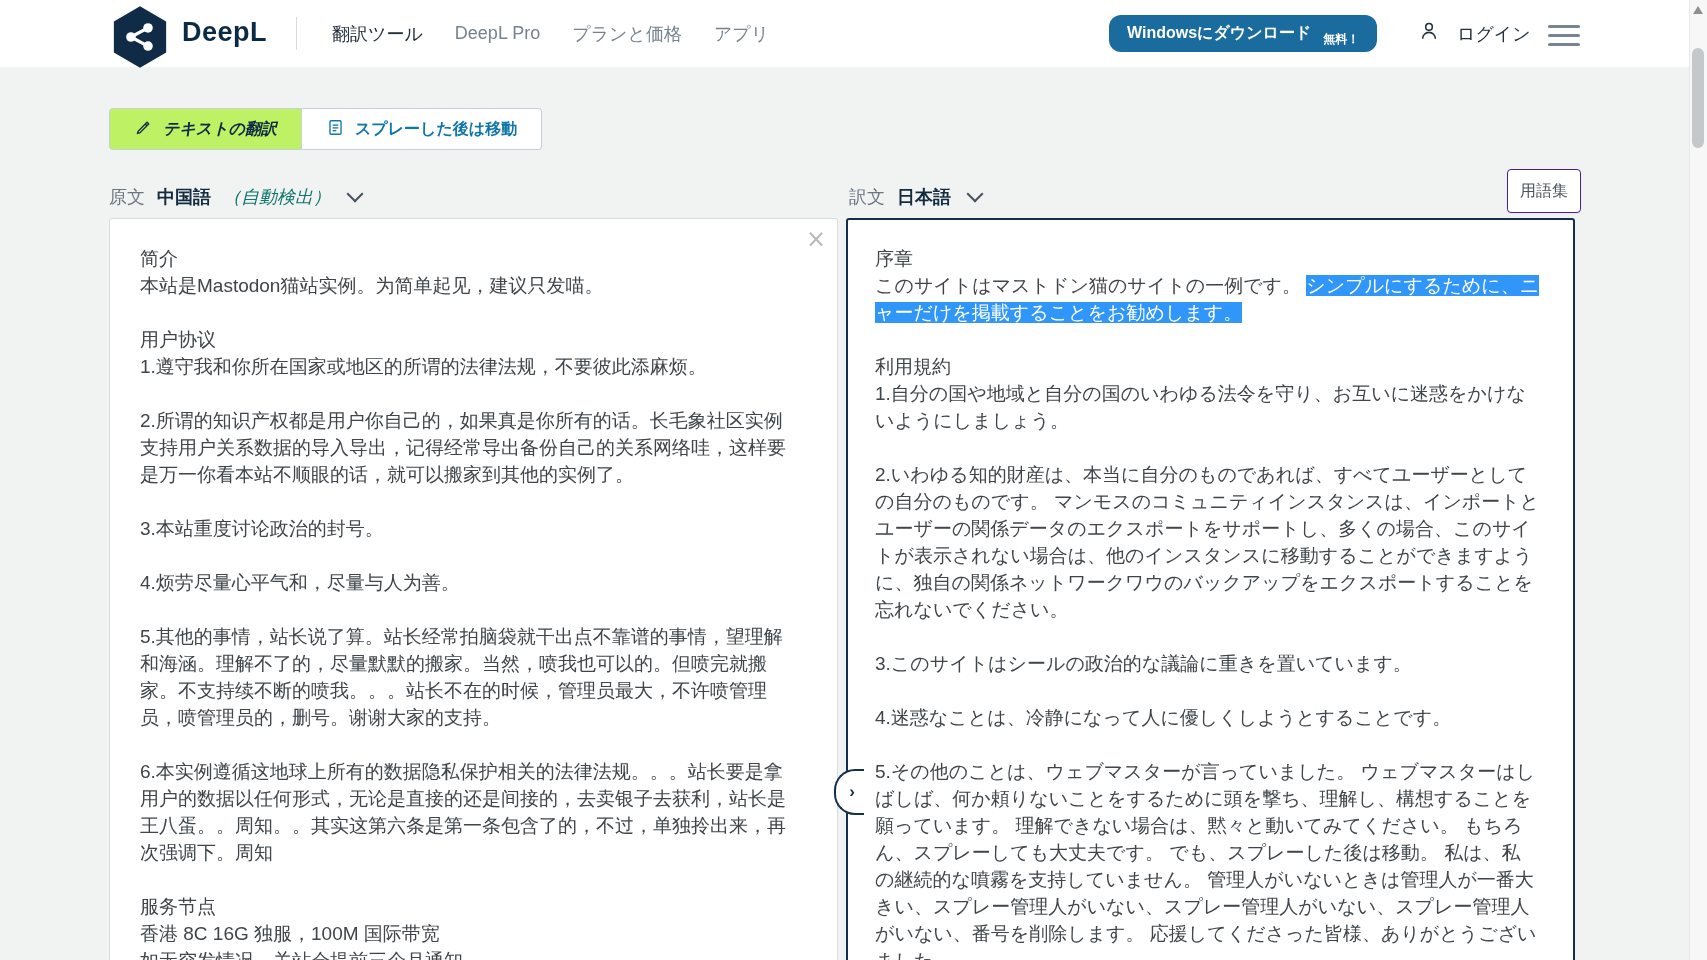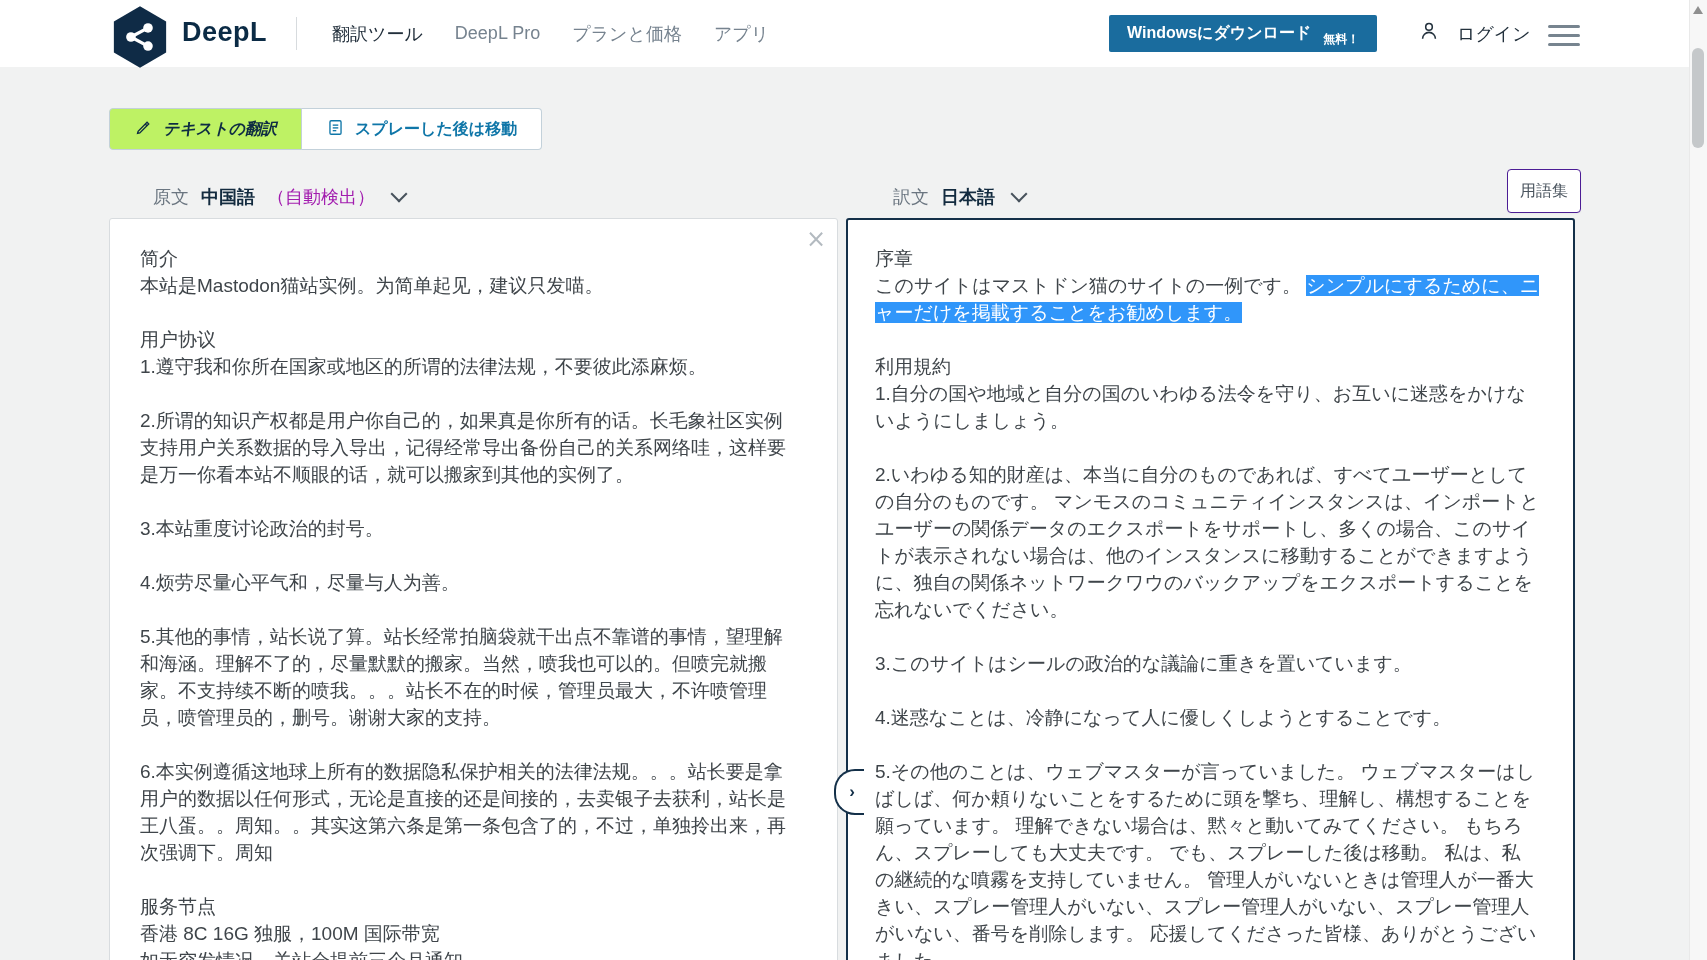--- a/index.html
+++ b/index.html
@@ -8,21 +8,21 @@
   .stage{position:relative;width:1707px;height:960px;overflow:hidden;background:#f1f2f2;}
 
   
   .topbar{position:absolute;left:0;top:0;width:1707px;height:67px;background:#ffffff;z-index:3;}
   .logo{position:absolute;left:108px;top:4px;width:64px;height:66px;z-index:4;}
   .brand{position:absolute;left:182px;top:17px;font-size:27px;font-weight:700;color:#0b2b45;letter-spacing:.5px;}
   .navsep{position:absolute;left:296px;top:17px;width:1px;height:33px;background:#d7dbde;}
   .mainnav{position:absolute;left:332px;top:0;height:67px;display:flex;align-items:center;gap:32px;}
   .mainnav a{font-size:18px;color:#76838f;text-decoration:none;cursor:pointer;}
   .mainnav a.active{color:#222f3b;}
-  .dl-btn{position:absolute;left:1109px;top:15px;height:37px;padding:0 18px;background:#1a6c9e;border:none;border-radius:2px;display:flex;align-items:center;gap:12px;cursor:pointer;}
+  .dl-btn{position:absolute;left:1109px;top:15px;height:37px;padding:0 18px;background:#1a6c9e;border:none;border-radius:12px;display:flex;align-items:center;gap:12px;cursor:pointer;}
   .dl-btn .lbl{color:#fff;font-size:16px;font-weight:700;}
   .dl-btn .badge{color:#fff;font-size:12px;font-weight:700;margin-top:12px;}
   .login{position:absolute;left:1418px;top:0;height:67px;display:flex;align-items:center;gap:17px;cursor:pointer;}
   .login span{font-size:18px;color:#23313d;}
   .burger{position:absolute;left:1548px;top:25px;width:32px;cursor:pointer;}
   .burger i{display:block;height:3px;background:#77848f;border-radius:2px;margin-bottom:6px;}
   .burger i:last-child{margin-bottom:0;}
 
   
   .scrollbar{position:absolute;right:0;top:0;width:17px;height:960px;background:#f7f7f7;border-left:1px solid #e9e9e9;z-index:6;}
@@ -33,23 +33,23 @@
   .tabbar{position:absolute;left:109px;top:108px;display:flex;height:42px;z-index:2;}
   .tab{display:flex;align-items:center;gap:10px;padding:0 24px;font-size:16px;cursor:pointer;border:1px solid #c3d1da;}
   .tab.active{background:#bef264;color:#0e2c43;font-weight:700;border-radius:4px 0 0 4px;font-style:italic;}
   .tab.inactive{background:#ffffff;color:#0f76a8;font-weight:700;border-left:none;border-radius:0 4px 4px 0;}
 
   
   .langrow{position:absolute;left:0;top:176px;width:1707px;height:41px;}
   .langsel{position:absolute;top:0;height:41px;display:flex;align-items:center;gap:12px;cursor:pointer;}
   .langsel.src{left:109px;}
   .langsel.tgt{left:849px;}
-  .lang-label{font-size:18px;color:#6b7681;margin-left:44px;}
+  .lang-label{font-size:18px;color:#6b7681;}
   .lang-value{font-size:18px;font-weight:700;color:#132b3f;}
-  .lang-detail{font-size:18px;color:#a21caf;}
+  .lang-detail{font-size:18px;color:#0f766e;font-style:italic;}
   .chev{width:10px;height:10px;border-right:2px solid #47525c;border-bottom:2px solid #47525c;transform:rotate(45deg);margin:-6px 0 0 6px;}
   .glossary{position:absolute;left:1507px;top:-7px;width:72px;height:42px;background:#fff;border:1px solid #4c1d95;border-radius:4px;font-size:16px;color:#4b555f;display:flex;align-items:center;justify-content:center;cursor:pointer;box-shadow:0 1px 2px rgba(0,0,0,.04);}
 
   
   .panel{position:absolute;top:218px;height:772px;background:#fff;box-sizing:border-box;}
   .panel.src{left:109px;width:729px;border:1px solid #d8dcdf;border-radius:3px;padding:26px 40px 26px 30px;}
   .panel.tgt{left:846px;width:729px;border:2px solid #143049;border-radius:3px;padding:25px 33px 25px 27px;}
   .panel-text{font-size:19px;line-height:27px;color:#3f454a;}
   .para{white-space:pre-wrap;}
   .para + .para{margin-top:27px;}

